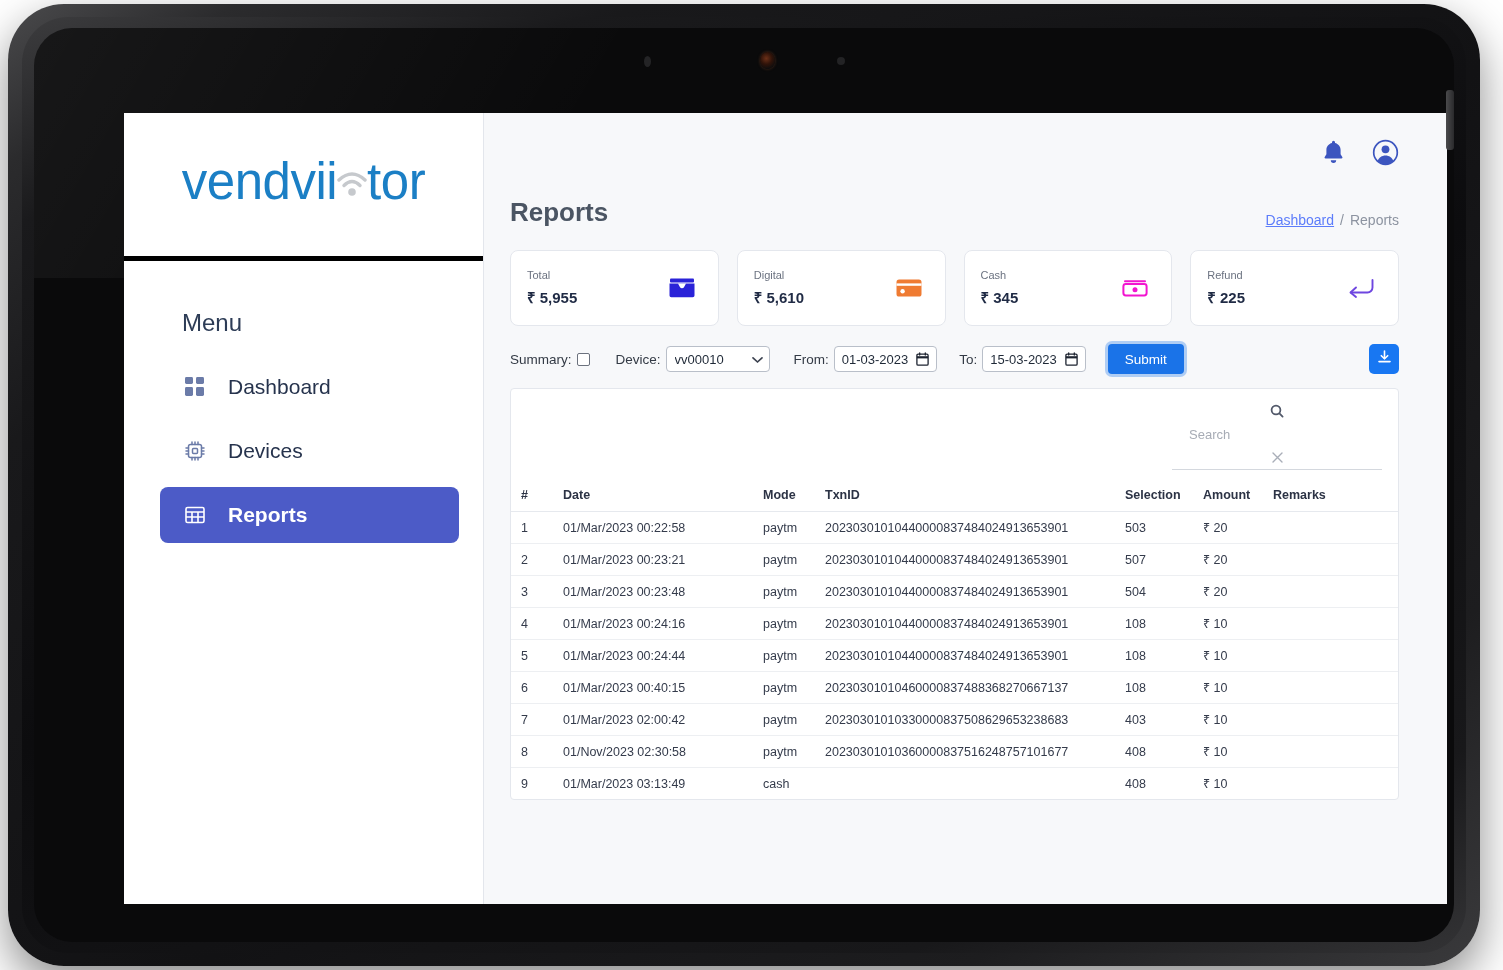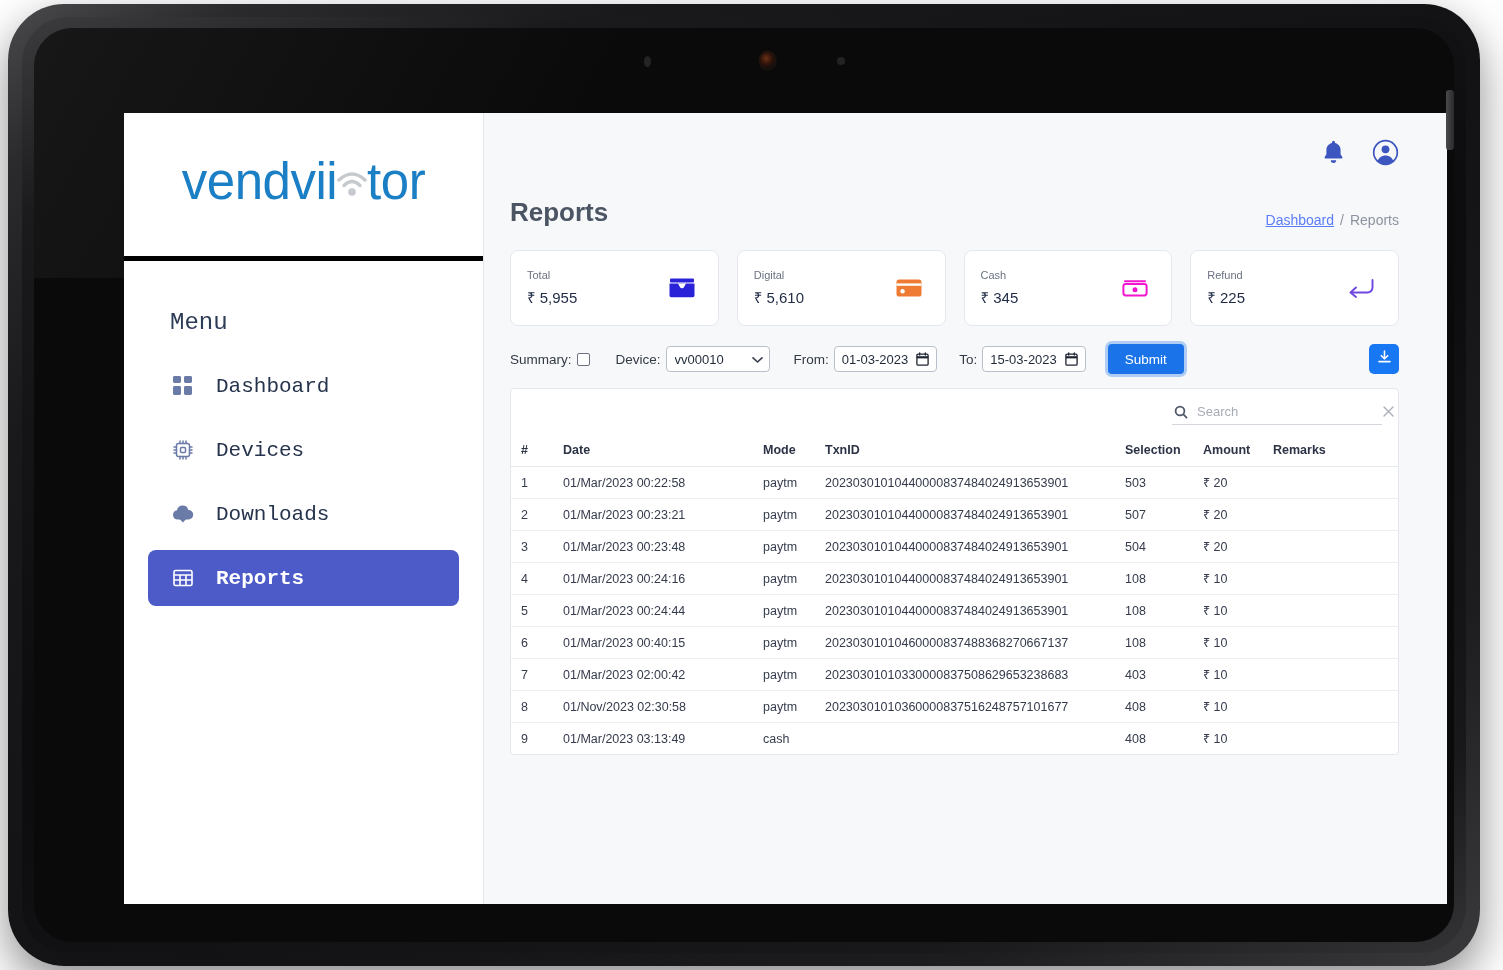--- a/index.html
+++ b/index.html
@@ -91,21 +91,21 @@
     color: #1b7fc5; white-space: nowrap;
     display: flex; align-items: baseline;
   }
   .brand-wifi {
     display: inline-block; position: relative;
     width: 34px; height: 30px; margin: 0 -2px;
     transform: translateY(-2px);
   }
   .brand-wifi svg { position: absolute; left: 0; top: 0; }
 
-  #menu-section { padding: 48px 0 0 0; font-family: Liberation Mono, monospace; }
+  #menu-section { padding: 48px 0 0 12px; }
   #menu-heading {
     font-size: 24px; color: #2d3c56; font-weight: 400;
     padding: 0 0 0 46px; margin-bottom: 22px;
   }
   .nav-item {
     display: flex; align-items: center;
     height: 56px; margin: 0 24px 8px 24px;
     padding-left: 22px; border-radius: 8px;
     cursor: pointer; position: relative;
   }
@@ -155,21 +155,21 @@
     padding: 22px 48px 0 26px;
   }
   .stat-card {
     flex: 1; height: 76px; background: #ffffff;
     border: 1px solid #e4e7ed; border-radius: 8px;
     display: flex; align-items: center; justify-content: space-between;
     padding: 0 22px 0 16px;
   }
   .stat-text { display: flex; flex-direction: column; gap: 6px; }
   .stat-label { font-size: 11px; color: #6b7280; font-weight: 400; }
-  .stat-value { font-size: 15px; color: #1f2a44; font-weight: 400; }
+  .stat-value { font-size: 15px; color: #1f2a44; font-weight: 700; }
   .stat-icon { display: flex; align-items: center; justify-content: center; }
 
   
   #filter-bar {
     display: flex; align-items: center;
     padding: 18px 48px 0 26px; gap: 0;
     font-size: 13.5px; color: #3a414e; justify-content: space-between;
   }
   #filter-bar .flabel { color: #333a45; margin-right: 5px; }
   #summary-check {
@@ -217,20 +217,21 @@
     border-radius: 4px; overflow: hidden;
   }
   #search-row {
     display: flex; justify-content: flex-end;
     padding: 12px 16px 0 0;
   }
   #search-box {
     display: flex; align-items: center; gap: 9px;
     width: 210px; border-bottom: 1px solid #d4d8de;
     padding: 3px 2px 5px 2px;
+    flex-direction: column;
   }
   #search-input {
     border: none; outline: none; flex: 1;
     font-size: 13px; color: #3b4252; background: transparent;
     font-family: "Liberation Sans", sans-serif;
   }
   #search-input::placeholder { color: #a7acb5; }
   .search-ic { color: #52596a; display: flex; }
   .clear-ic { color: #a9aeb8; display: flex; cursor: pointer; }
 
@@ -302,29 +303,20 @@
               <svg width="22" height="22" viewBox="0 0 22 22" fill="none" stroke="currentColor" stroke-width="1.5">
                 <rect x="4.5" y="4.5" width="13" height="13" rx="2"></rect>
                 <rect x="8.5" y="8.5" width="5" height="5" rx="1"></rect>
                 <path d="M8 4.5V2M11 4.5V2M14 4.5V2M8 17.5V20M11 17.5V20M14 17.5V20M4.5 8H2M4.5 11H2M4.5 14H2M17.5 8H20M17.5 11H20M17.5 14H20" stroke-linecap="round"></path>
               </svg>
             </span>
             <span class="nav-label">Devices</span>
           </div>
 
 
-          <div class="nav-item">
-            <span class="nav-icon">
-              <svg width="24" height="22" viewBox="0 0 24 22" fill="currentColor">
-                <path d="M6.2 16.5A4.7 4.7 0 0 1 6 7.2 5.8 5.8 0 0 1 17.3 7 4.4 4.4 0 0 1 17.6 16.5z"></path>
-                <path d="M11.9 19.6l-3.3-3.6h6.6z"></path>
-              </svg>
-            </span>
-            <span class="nav-label">Downloads</span>
-          </div>
 
           <div class="nav-item active">
             <span class="nav-icon">
               <svg width="22" height="22" viewBox="0 0 22 22" fill="none" stroke="currentColor" stroke-width="1.6">
                 <rect x="2" y="3.5" width="18" height="15" rx="1.6"></rect>
                 <path d="M2 8h18M2 13h18M8 8v10.5M14 8v10.5"></path>
               </svg>
             </span>
             <span class="nav-label">Reports</span>
           </div>

